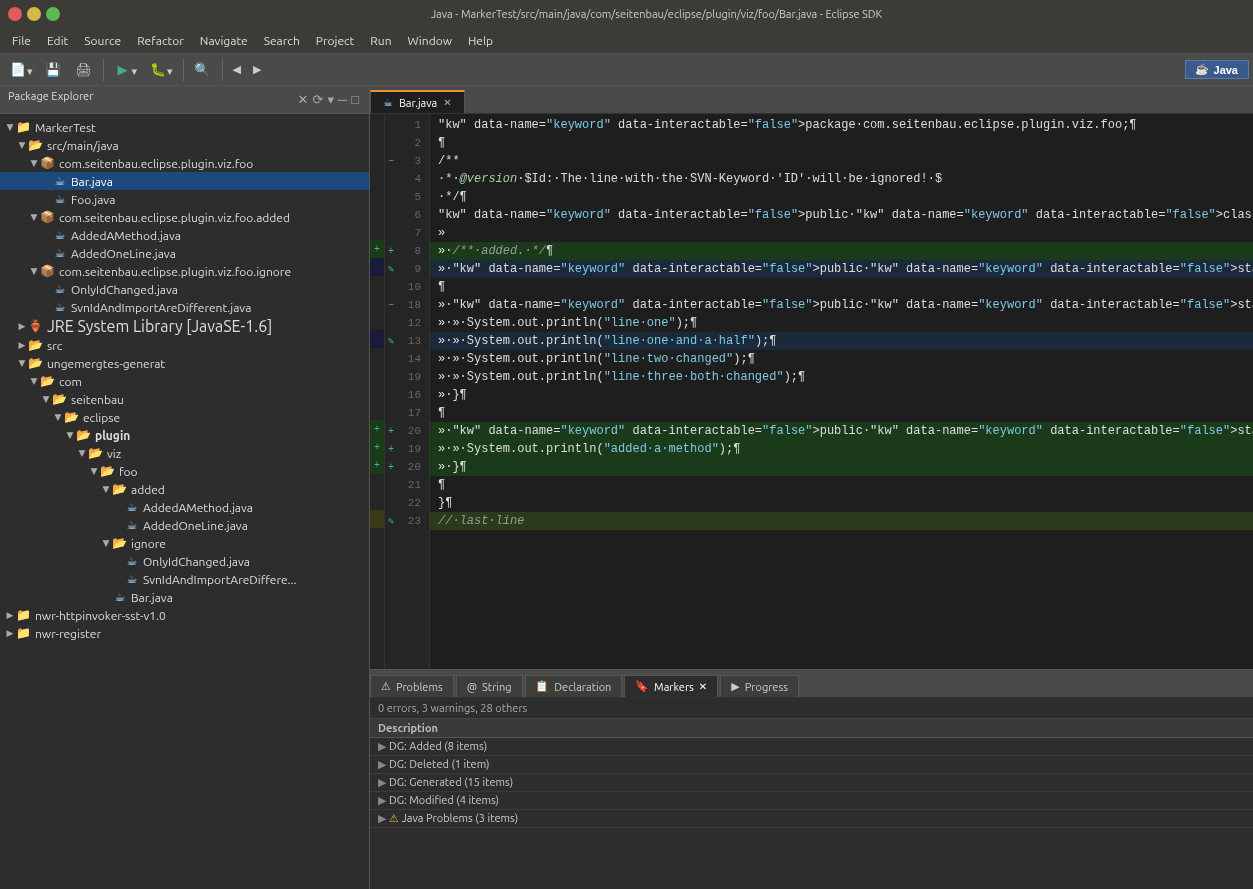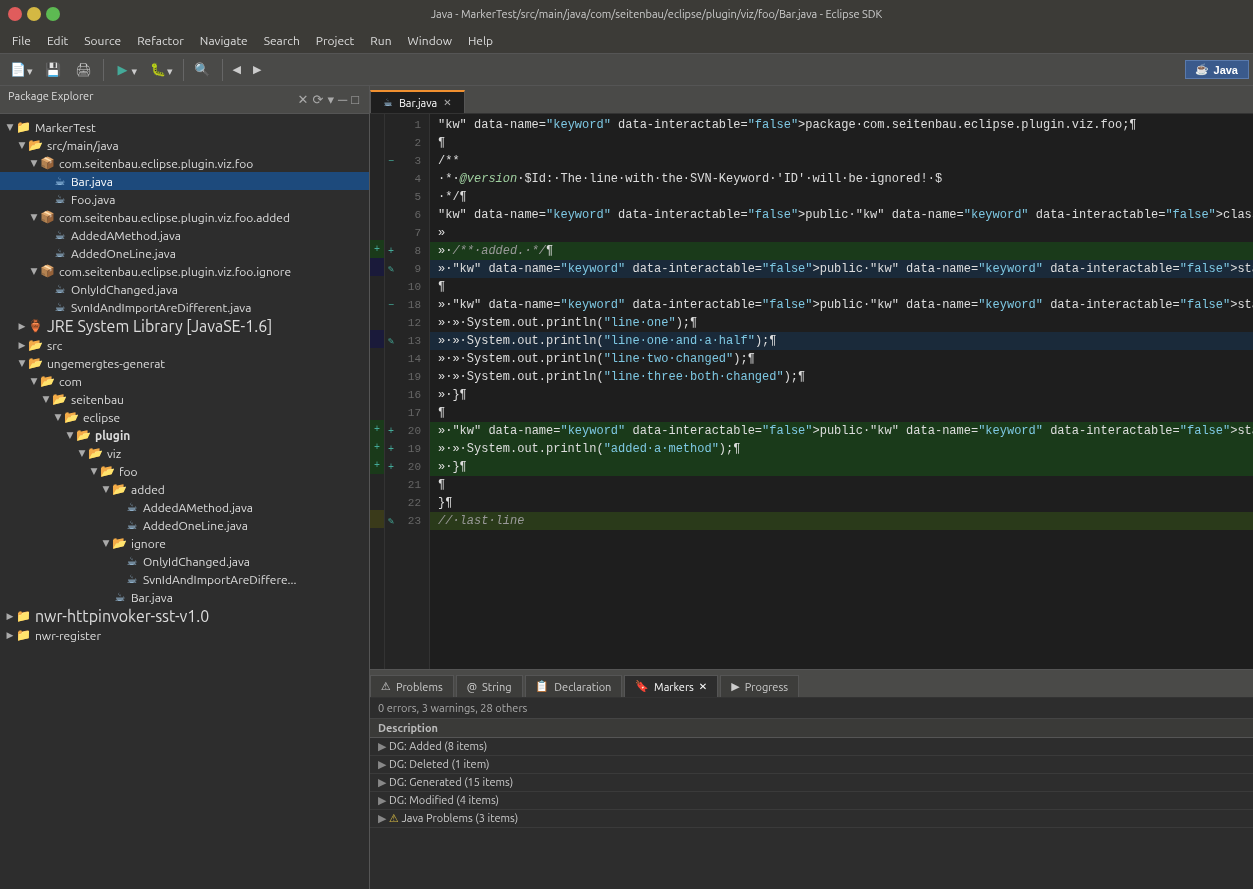--- a/index.html
+++ b/index.html
@@ -282,21 +282,21 @@
           <span style="font-size: 12px;">SvnIdAndImportAreDiffere...</span>
         </div>
         <div class="tree-item" style="padding-left: 100px;">
           <span class="tree-arrow" style="font-size: 9px; color: rgb(170, 170, 170);"></span>
           <span class="tree-icon" style="color: rgb(170, 212, 245); font-size: 12px;">☕</span>
           <span style="font-size: 12px;">Bar.java</span>
         </div>
         <div class="tree-item" style="padding-left: 4px;">
           <span class="tree-arrow" style="font-size: 9px; color: rgb(170, 170, 170);">▶</span>
           <span class="tree-icon" style="color: rgb(212, 184, 67); font-size: 12px;">📁</span>
-          <span style="font-size: 16px;">nwr-httpinvoker-sst-v1.0</span>
+          <span style="font-size: 12px;">nwr-httpinvoker-sst-v1.0</span>
         </div>
         <div class="tree-item" style="padding-left: 4px;">
           <span class="tree-arrow" style="font-size: 9px; color: rgb(170, 170, 170);">▶</span>
           <span class="tree-icon" style="color: rgb(212, 184, 67); font-size: 12px;">📁</span>
           <span style="font-size: 12px;">nwr-register</span>
         </div>
       </div>
   </div>
 
   <div style="flex:1; display:flex; flex-direction:column;">

